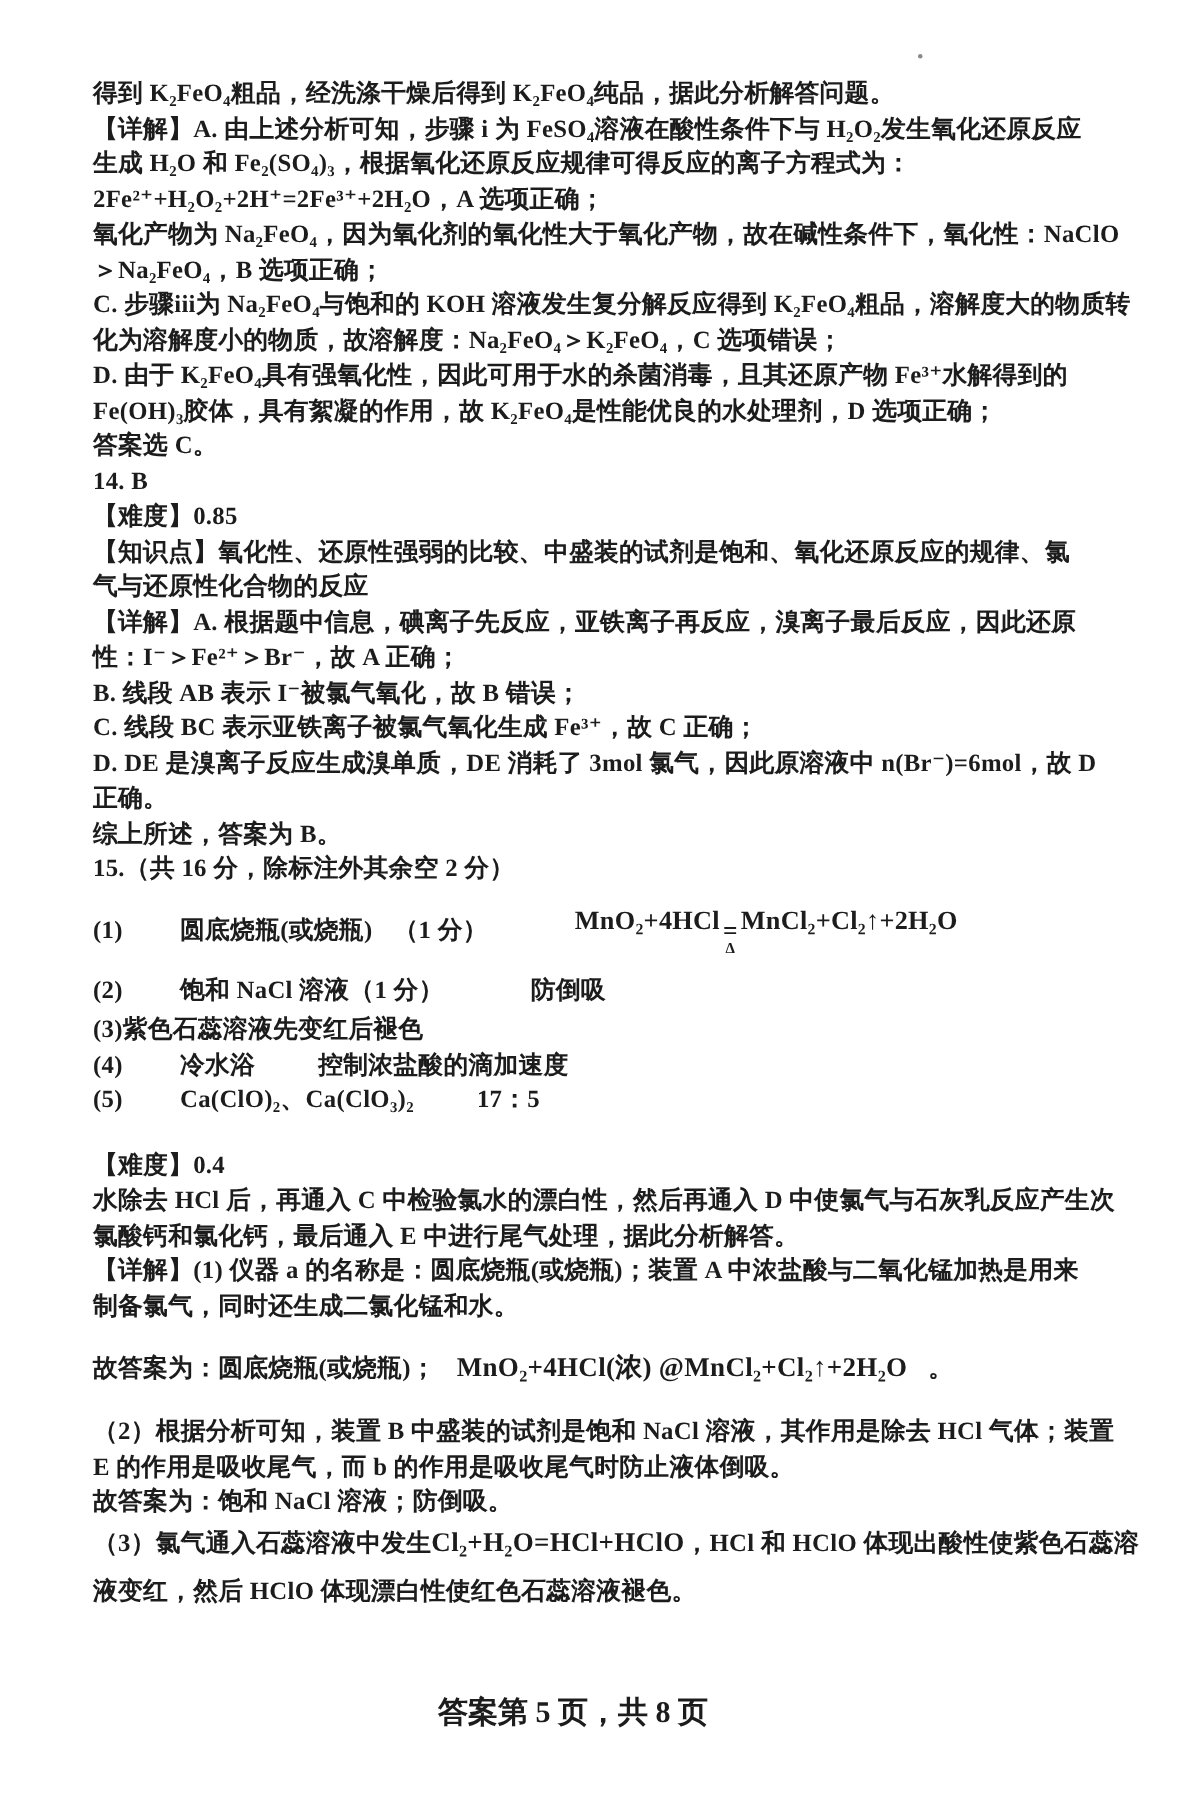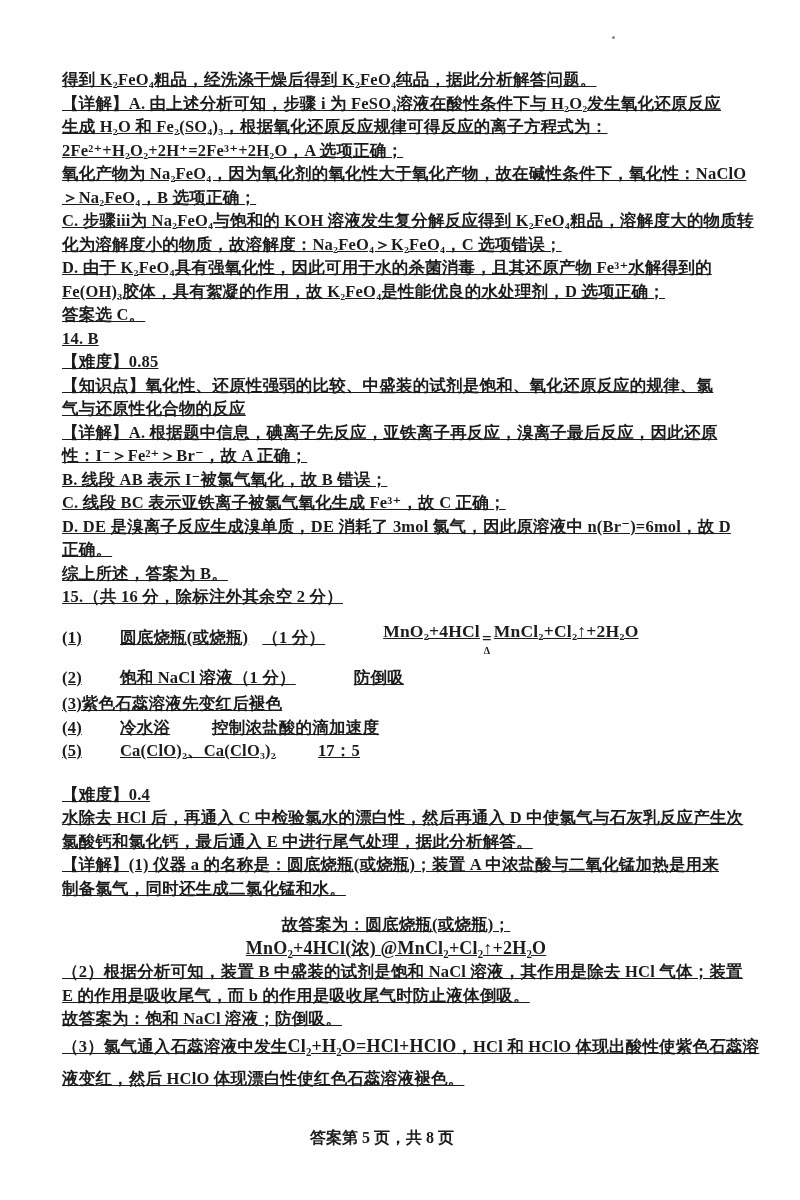--- a/index.html
+++ b/index.html
@@ -6,23 +6,22 @@
   body {
     width:800px; height:1200px;
     background:#ffffff;
     position:relative;
     font-family:"Liberation Serif","DejaVu Serif",serif;
     color:#1c1c1c;
     overflow:hidden;
   }
   .page {
     position:absolute; inset:0;
-    padding:68px 56px 0 62px;
+    padding:50px 56px 0 62px;
     box-sizing:border-box;
-    text-decoration:underline;
   }
   .ln {
     margin:0;
     font-size:16.5px;
     line-height:23.5px;
     white-space:nowrap;
     font-weight:600;
     letter-spacing:0.2px;
   }
   .ans-row { display:flex; align-items:center; }
@@ -44,29 +43,29 @@
     align-items:center;
     line-height:1;
     vertical-align:-7px;
     margin:0 2px;
   }
   .eqsign .eq-top { font-size:17px; }
   .eqsign .eq-delta { font-size:10px; margin-top:-1px; }
   .row-a1 { margin-top:10px; margin-bottom:9px; height:38px; }
   .row-a2 { margin-bottom:3px; }
   .blk-b { margin-top:20px; }
-  .row-ans1 { margin-top:13px; margin-bottom:13px; height:34px;flex-direction:column; }
+  .row-ans1 { margin-top:13px; margin-bottom:13px; height:34px; }
   .row-ans3 { margin-top:4px; margin-bottom:9px; }
   .last-ln { margin-top:7px; }
   .footer {
     position:absolute;
     top:1128px; left:0;
     width:764px;
     text-align:center;
-    font-size:16px;
+    font-size:20px;
     font-weight:600;
     margin:0;
   }
   .stray-dot {
     position:absolute;
     left:612px; top:36px;
     width:3px; height:3px;
     background:#8a8a8a;
     border-radius:50%;
   }

